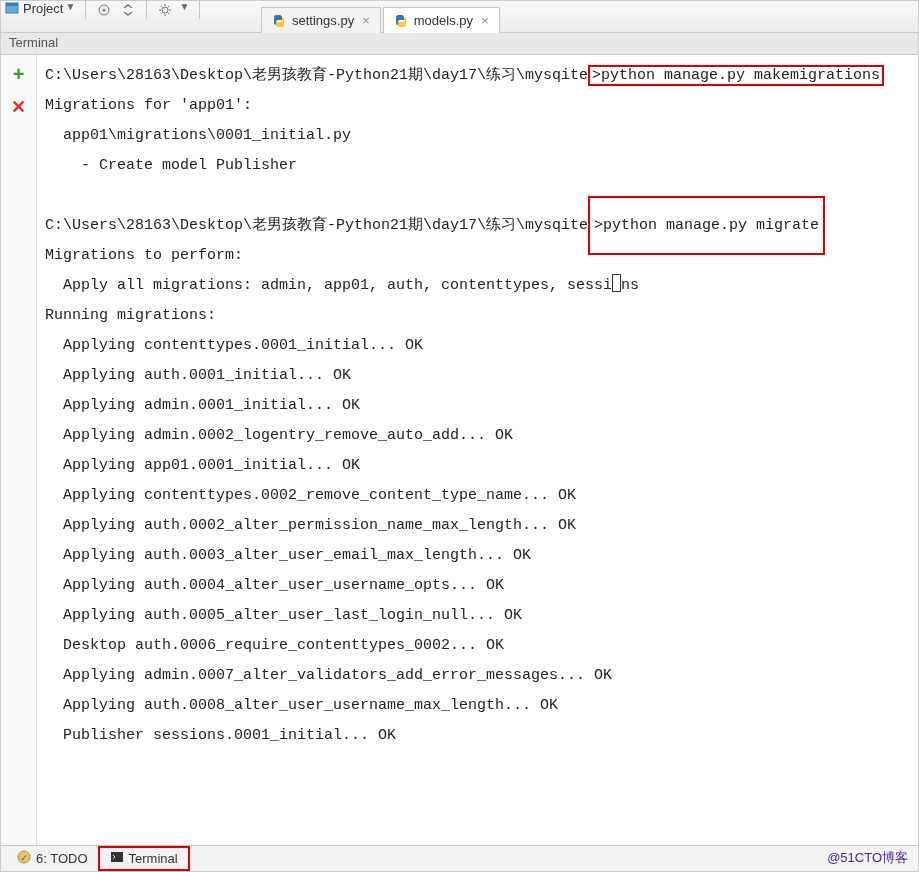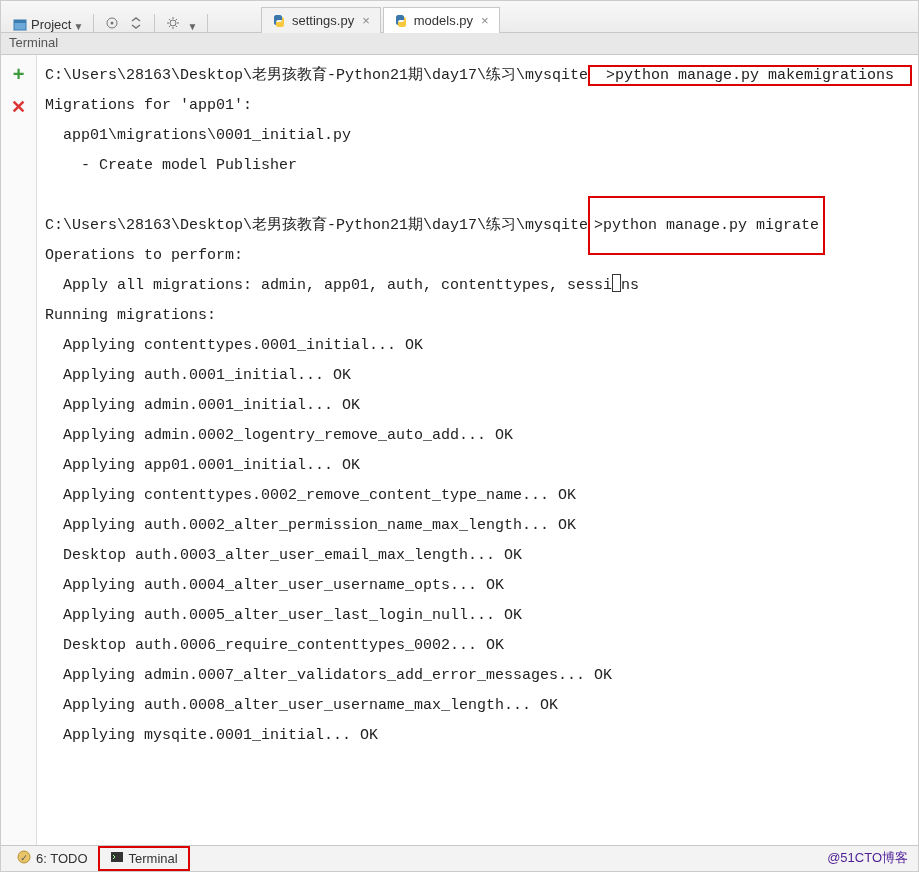--- a/index.html
+++ b/index.html
@@ -12,22 +12,22 @@
     height: 872px;
     border: 1px solid #ccc;
     position: relative;
     overflow: hidden;
   }
   .toolbar {
     height: 32px;
     background: linear-gradient(#f8f8f8,#ececec);
     border-bottom: 1px solid #c8c8c8;
     display: flex;
-    align-items: flex-end;
-    padding: 0 12px;
+    align-items: flex-start;
+    padding: 0 4px;
   }
   .toolbar .proj-icon {
     width: 14px; height: 14px; display:inline-block; margin-right:4px;
   }
   .toolbar .lbl { color:#333; font-size:13px; }
   .toolbar .dd { color:#666; margin:0 4px 0 2px; font-size:10px; }
   .toolbar .sep { width:1px; height:18px; background:#c8c8c8; margin:0 6px; }
   .toolbar .tool-icon { width:18px; height:18px; display:flex; align-items:center; justify-content:center; color:#666; margin:0 3px; cursor:pointer;}
   .tab {
     height: 26px; margin-top:6px;
@@ -54,21 +54,21 @@
     background:#fafafa;
   }
   .gutter .plus { color:#3c9a3c; font-size:20px; font-weight:bold; cursor:pointer; margin-bottom:10px;}
   .gutter .x { color:#d33; font-size:18px; font-weight:bold; cursor:pointer;}
   .terminal {
     flex:1; padding:6px 8px 6px 8px;
     font-family: "SimSun","NSimSun","Courier New",monospace;
     font-size:15px; line-height:30px; color:#222;
     white-space:pre; overflow:hidden; position:relative;
   }
-  .hl1 { border:2px solid #d00; padding:0 16px; }
+  .hl1 { border:2px solid #d00; padding:0 2px; }
   .hl2 { border:2px solid #d00; padding:19px 4px; }
   .cursor-box { display:inline-block; width:9px; height:18px; border:1px solid #333; vertical-align:-3px;}
   .bottom-tabs {
     position:absolute; bottom:0; left:0; right:0; height:26px;
     border-top:1px solid #c8c8c8;
     display:flex; align-items:center;
     background:#f3f3f3;
     padding:0 6px;
     font-size:13px;
   }
@@ -142,37 +142,37 @@
   <div class="gutter">
     <div class="plus">+</div>
     <div class="x">✕</div>
   </div>
   <div class="terminal"><span>C:\Users\28163\Desktop\老男孩教育-Python21期\day17\练习\mysqite</span><span class="hl1">&gt;python manage.py makemigrations</span>
 <span>Migrations for 'app01':</span>
 <span>  app01\migrations\0001_initial.py</span>
 <span>    - Create model Publisher</span>
 <span> </span>
 <span>C:\Users\28163\Desktop\老男孩教育-Python21期\day17\练习\mysqite</span><span class="hl2">&gt;python manage.py migrate</span>
-<span>Operations to perform:</span>
+<span>Migrations to perform:</span>
 <span><span>  Apply all migrations: admin, app01, auth, contenttypes, sessi</span><span class="cursor-box"></span><span>ns</span></span>
 <span>Running migrations:</span>
 <span>  Applying contenttypes.0001_initial... OK</span>
 <span>  Applying auth.0001_initial... OK</span>
 <span>  Applying admin.0001_initial... OK</span>
 <span>  Applying admin.0002_logentry_remove_auto_add... OK</span>
 <span>  Applying app01.0001_initial... OK</span>
 <span>  Applying contenttypes.0002_remove_content_type_name... OK</span>
 <span>  Applying auth.0002_alter_permission_name_max_length... OK</span>
-<span>  Desktop auth.0003_alter_user_email_max_length... OK</span>
+<span>  Applying auth.0003_alter_user_email_max_length... OK</span>
 <span>  Applying auth.0004_alter_user_username_opts... OK</span>
 <span>  Applying auth.0005_alter_user_last_login_null... OK</span>
 <span>  Desktop auth.0006_require_contenttypes_0002... OK</span>
 <span>  Applying admin.0007_alter_validators_add_error_messages... OK</span>
 <span>  Applying auth.0008_alter_user_username_max_length... OK</span>
-<span>  Applying mysqite.0001_initial... OK</span>
+<span>  Publisher sessions.0001_initial... OK</span>
 </div>
 </div>
 
 <div class="bottom-tabs">
   <div class="btab">
     <span class="ic"><svg width="14" height="14">
           <circle cx="7" cy="7" r="6" fill="#e8c46a" stroke="#b89030"></circle>
           <text x="7" y="11" font-size="9" text-anchor="middle" fill="#555">✓</text>
         </svg></span>
     <span style="">6: TODO</span>

